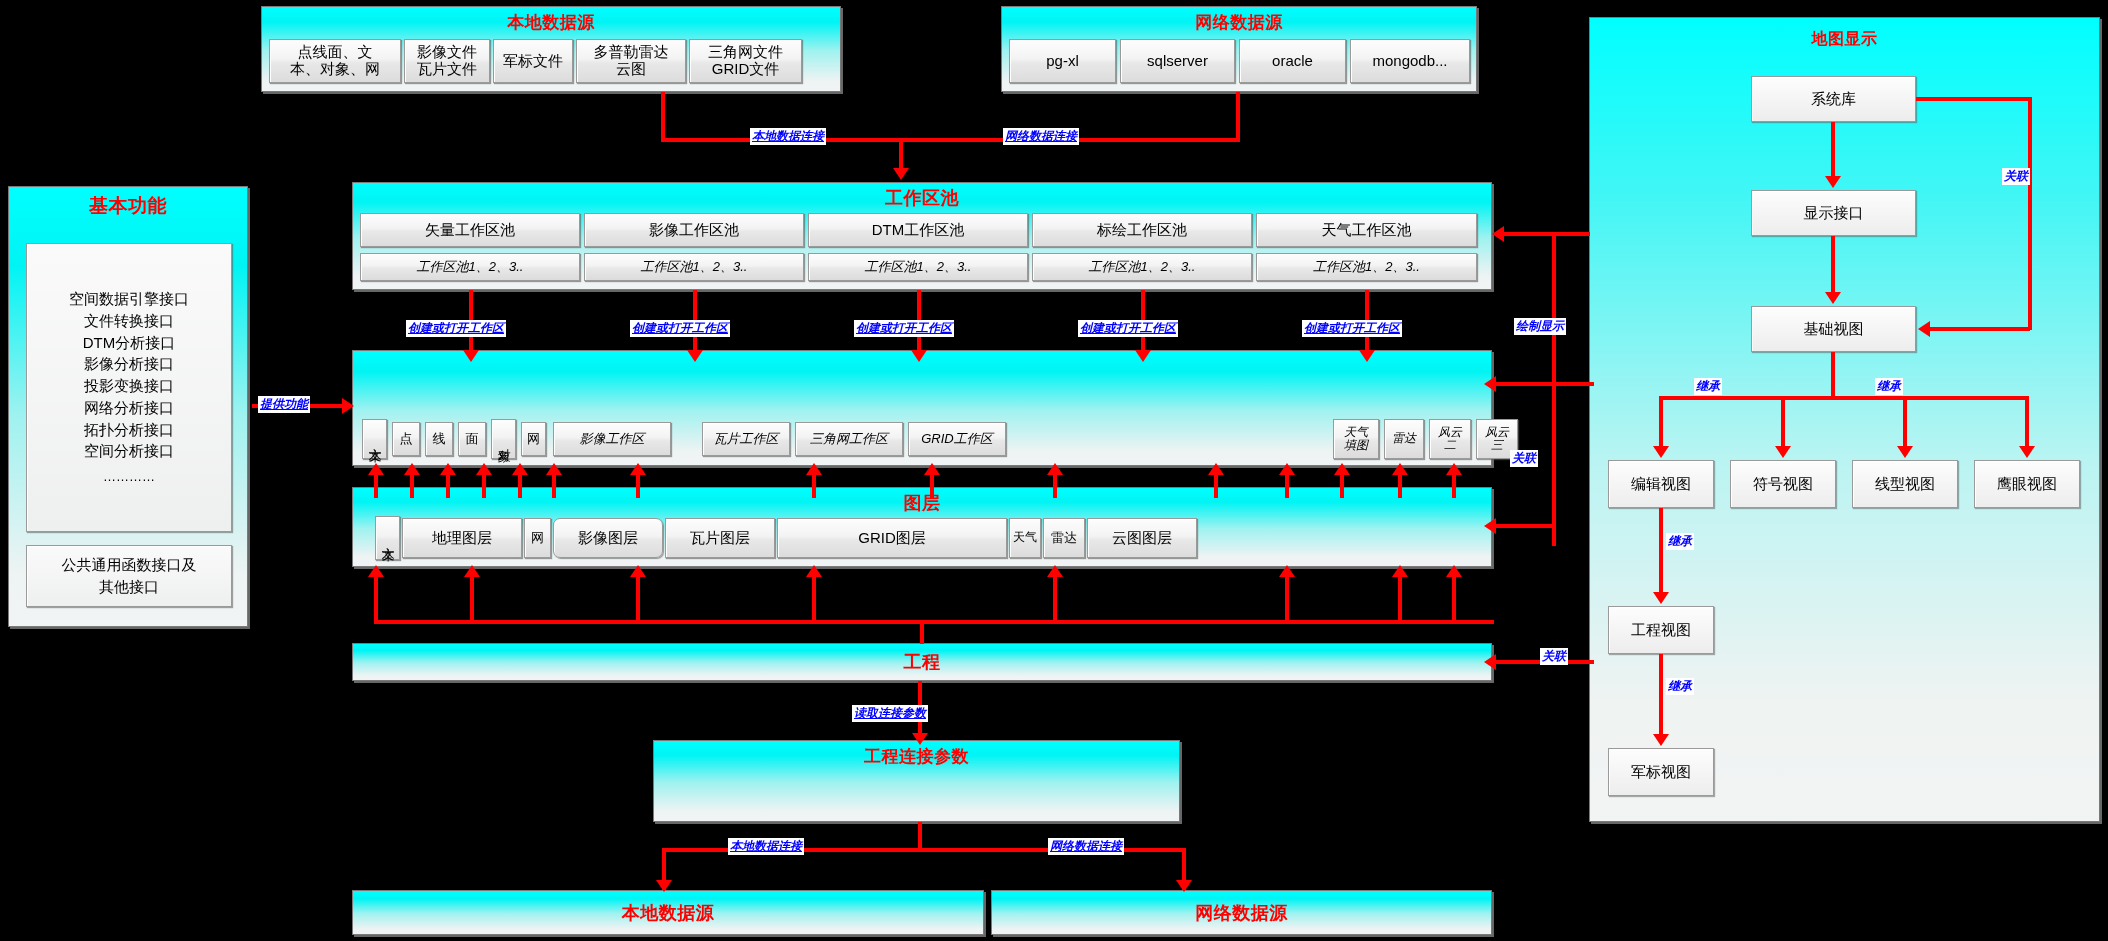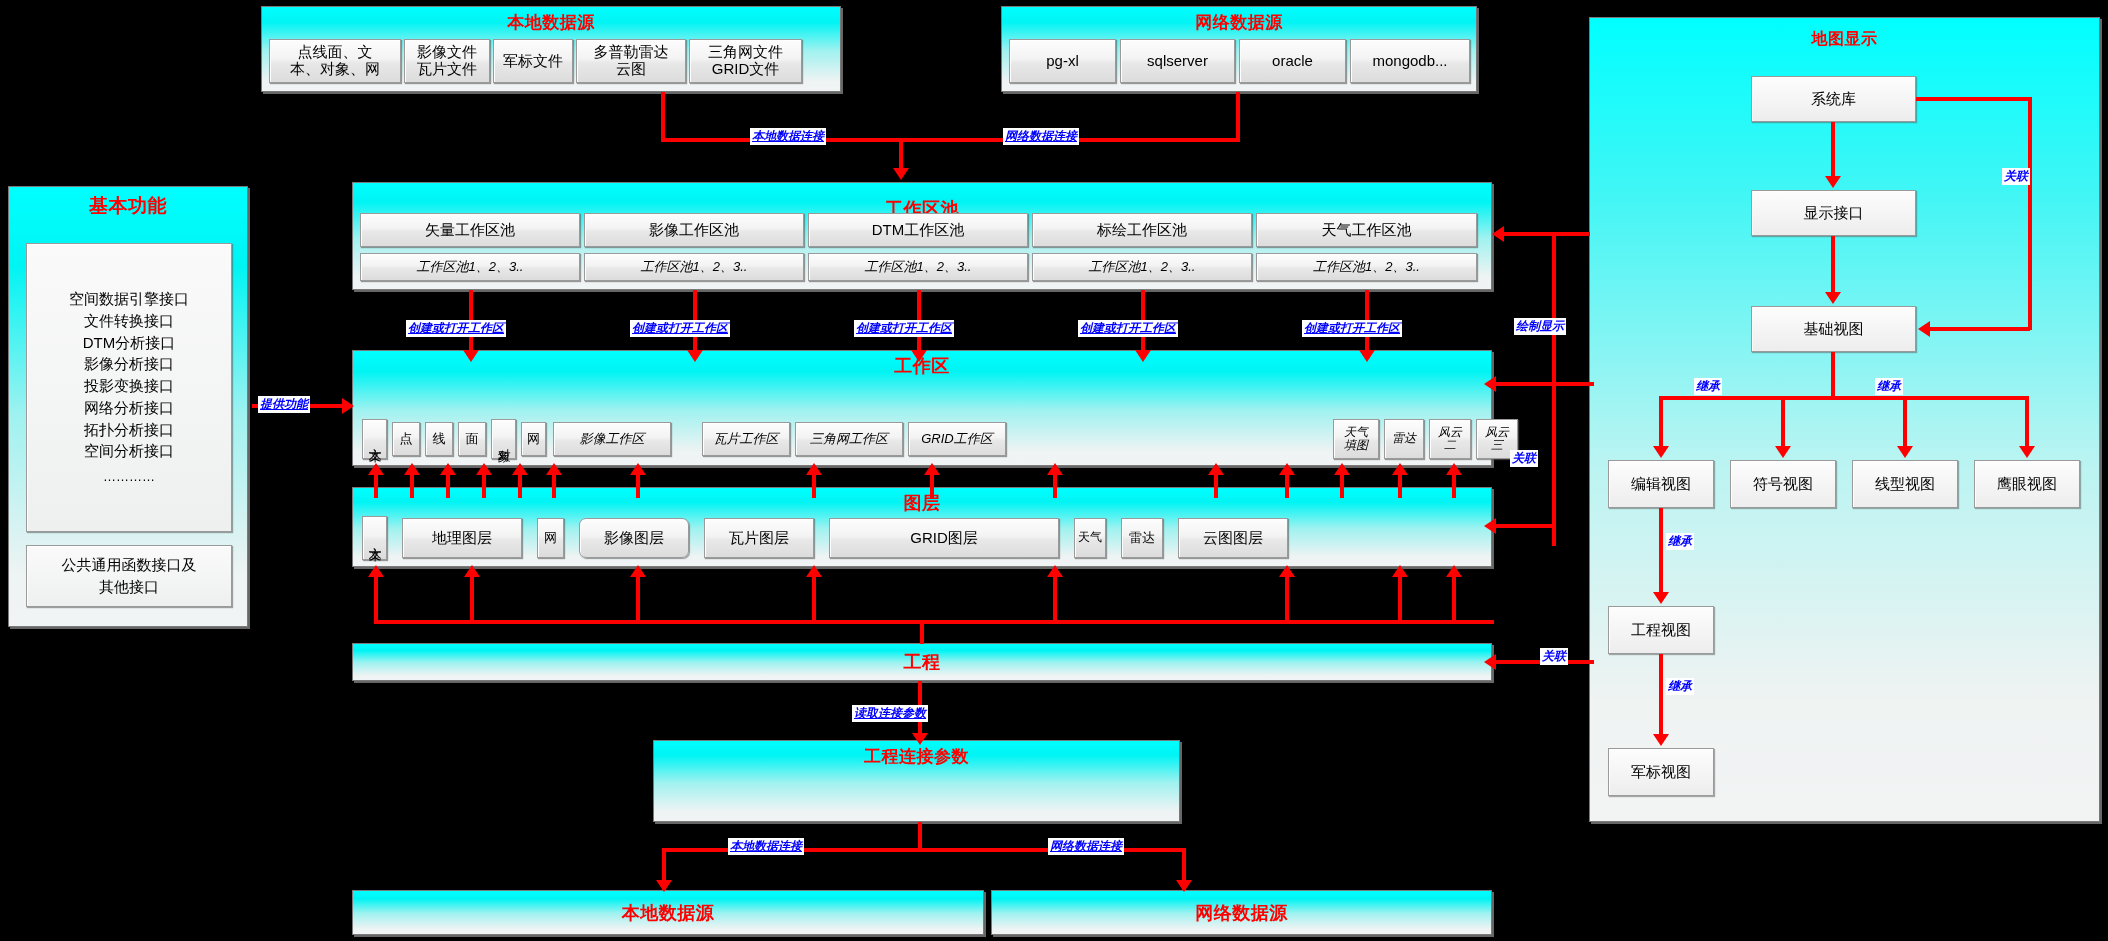--- a/index.html
+++ b/index.html
@@ -151,39 +151,38 @@
       <div>影像分析接口</div>
       <div>投影变换接口</div>
       <div>网络分析接口</div>
       <div>拓扑分析接口</div>
       <div>空间分析接口</div>
       <div style="font-size:13px;margin-top:6px;">…………</div>
     </div>
   </div>
 
   <div class="panel" style="left:352px;top:182px;width:1140px;height:108px;">
-    <div class="panel-title" style="padding-top:13px;font-size:18px;">工作区池</div>
+    <div class="panel-title" style="padding-top:2px;font-size:18px;">工作区池</div>
     <div style="position:absolute;left:7px;top:30px;display:flex;gap:4px;">
       <div class="btn" style="width:220px;height:34px;">矢量工作区池</div>
       <div class="btn" style="width:220px;height:34px;">影像工作区池</div>
       <div class="btn" style="width:220px;height:34px;">DTM工作区池</div>
       <div class="btn" style="width:220px;height:34px;">标绘工作区池</div>
       <div class="btn" style="width:221px;height:34px;">天气工作区池</div>
     </div>
     <div style="position:absolute;left:7px;top:70px;display:flex;gap:4px;">
       <div class="btn ital" style="width:220px;height:28px;">工作区池1、2、3..</div>
       <div class="btn ital" style="width:220px;height:28px;">工作区池1、2、3..</div>
       <div class="btn ital" style="width:220px;height:28px;">工作区池1、2、3..</div>
       <div class="btn ital" style="width:220px;height:28px;">工作区池1、2、3..</div>
       <div class="btn ital" style="width:221px;height:28px;">工作区池1、2、3..</div>
     </div>
   </div>
 
   <div class="panel" style="left:352px;top:350px;width:1140px;height:116px;">
-    <div class="panel-title" style="padding-top:2px;font-size:18px;">工作区</div>
 
     <div style="position:absolute;left:9px;top:68px;display:flex;gap:5px;align-items:center;">
       <div class="btn vert" style="width:25px;height:40px;">文本</div>
       <div class="btn sm" style="width:28px;height:34px;">点</div>
       <div class="btn sm" style="width:28px;height:34px;">线</div>
       <div class="btn sm" style="width:28px;height:34px;">面</div>
       <div class="btn vert" style="width:25px;height:40px;">对象</div>
       <div class="btn sm" style="width:25px;height:34px;">网</div>
       <div class="btn ital" style="width:118px;height:34px;margin-left:2px;">影像工作区</div>
       <div class="btn ital" style="width:88px;height:34px;margin-left:26px;">瓦片工作区</div>
@@ -200,21 +199,21 @@
       </div>
       <div class="btn tiny" style="width:42px;height:40px;flex-direction:column;font-style:italic;">
         <span>风云</span>
           <span>三</span>
       </div>
     </div>
   </div>
 
   <div class="panel" style="left:352px;top:487px;width:1140px;height:80px;">
     <div class="panel-title" style="padding-top:2px;font-size:18px;">图层</div>
-    <div style="position:absolute;left:9px;top:28px;display:flex;gap:15px;align-items:center;">
+    <div style="position:absolute;left:22px;top:28px;display:flex;gap:2px;align-items:center;">
       <div class="btn vert" style="width:25px;height:44px;">文本</div>
       <div class="btn" style="width:120px;height:40px;">地理图层</div>
       <div class="btn sm" style="width:27px;height:40px;">网</div>
       <div class="btn" style="width:110px;height:40px;border-radius:7px;">影像图层</div>
       <div class="btn" style="width:110px;height:40px;">瓦片图层</div>
       <div class="btn" style="width:230px;height:40px;">GRID图层</div>
       <div class="btn tiny" style="width:32px;height:40px;">天气</div>
       <div class="btn sm" style="width:42px;height:40px;">雷达</div>
       <div class="btn" style="width:110px;height:40px;">云图图层</div>
     </div>

